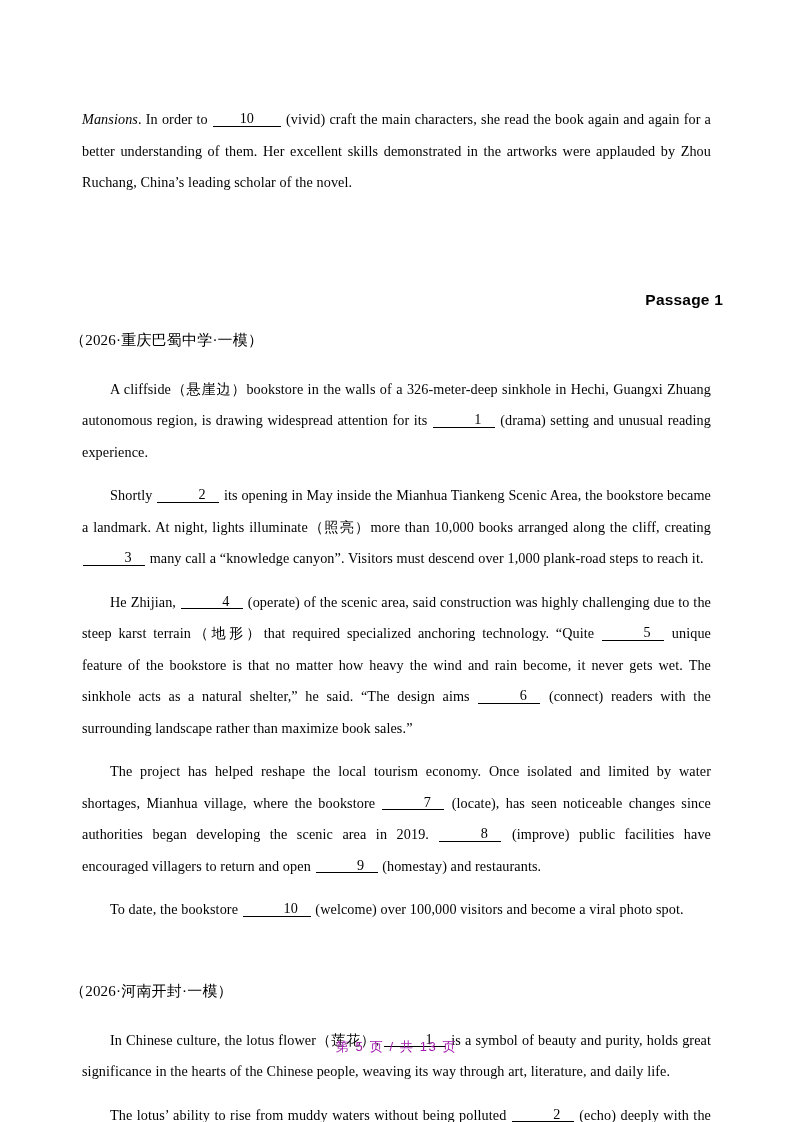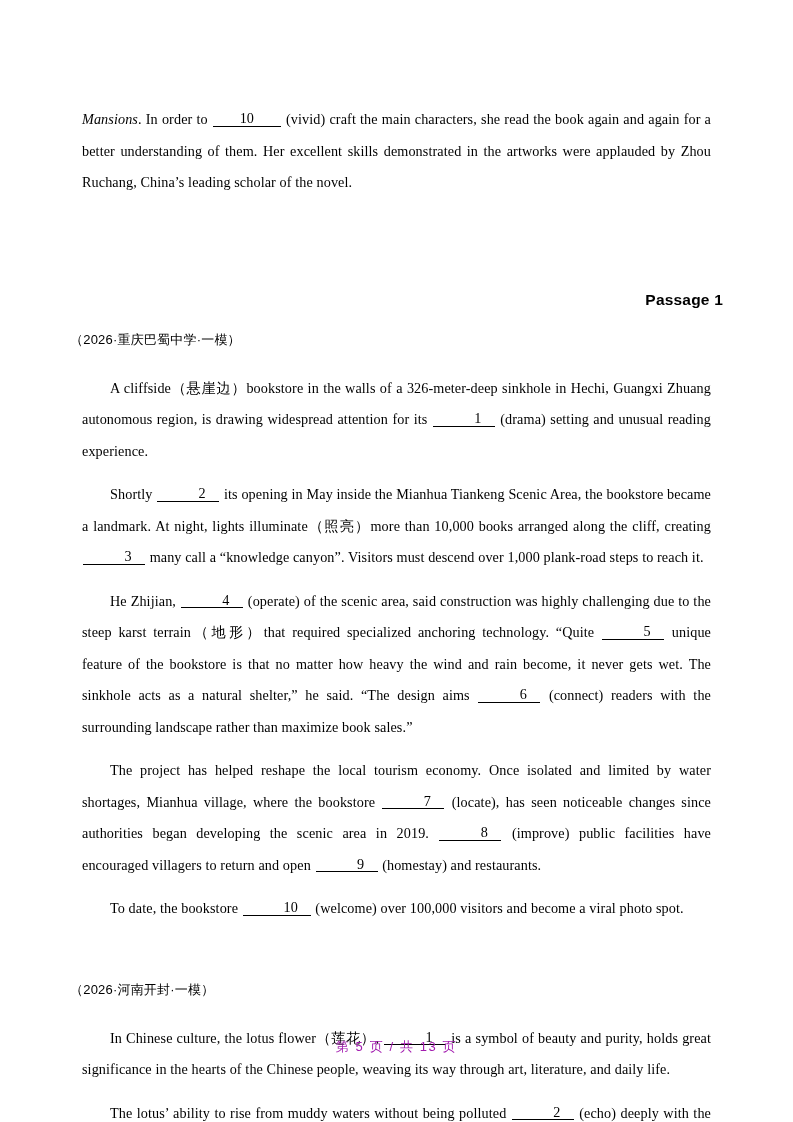--- a/index.html
+++ b/index.html
@@ -79,22 +79,22 @@
   .passage-heading {
     font-family: "Liberation Sans", "DejaVu Sans", sans-serif;
     font-weight: bold;
     font-size: 15.5px;
     text-align: right;
     margin: 0;
     padding: 0;
     letter-spacing: 0.2px;
   }
   .source-line {
-    font-family: Liberation Sans, sans-serif;
-    font-size: 13px;
+    font-family: Liberation Serif, serif;
+    font-size: 15px;
     margin: 0;
     padding: 0;
     letter-spacing: 0.2px;
   }
   
   .footer {
     position: absolute;
     left: 0;
     top: 1038px;
     width: 793px;

